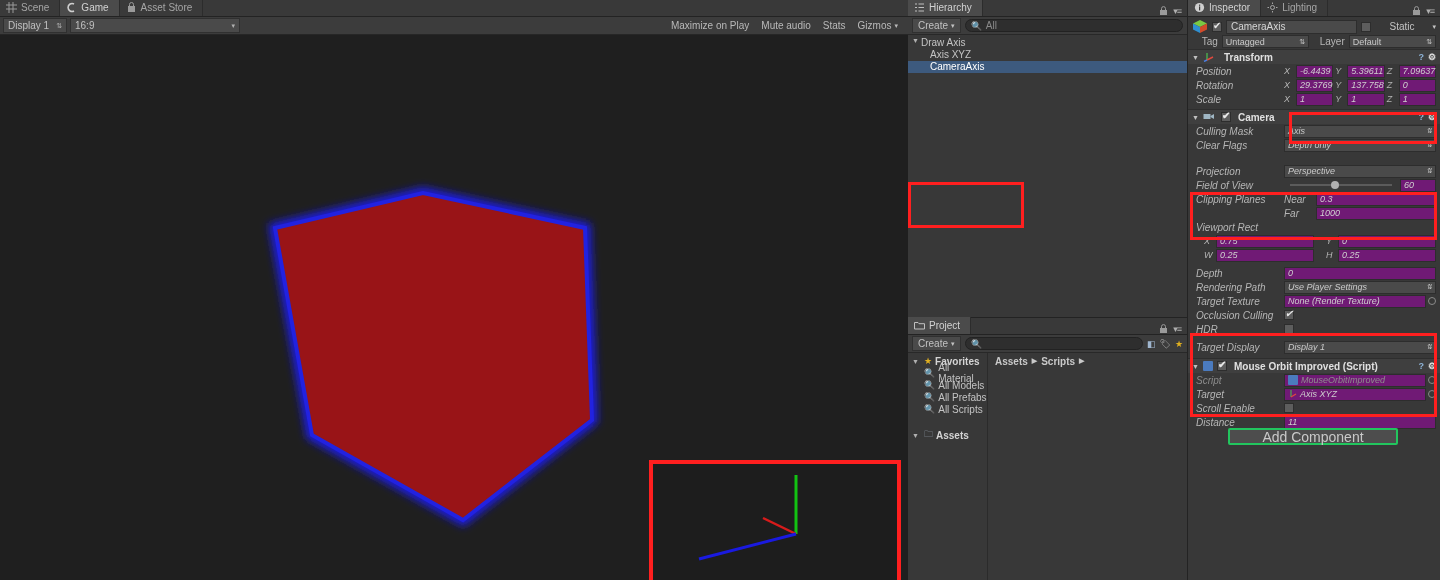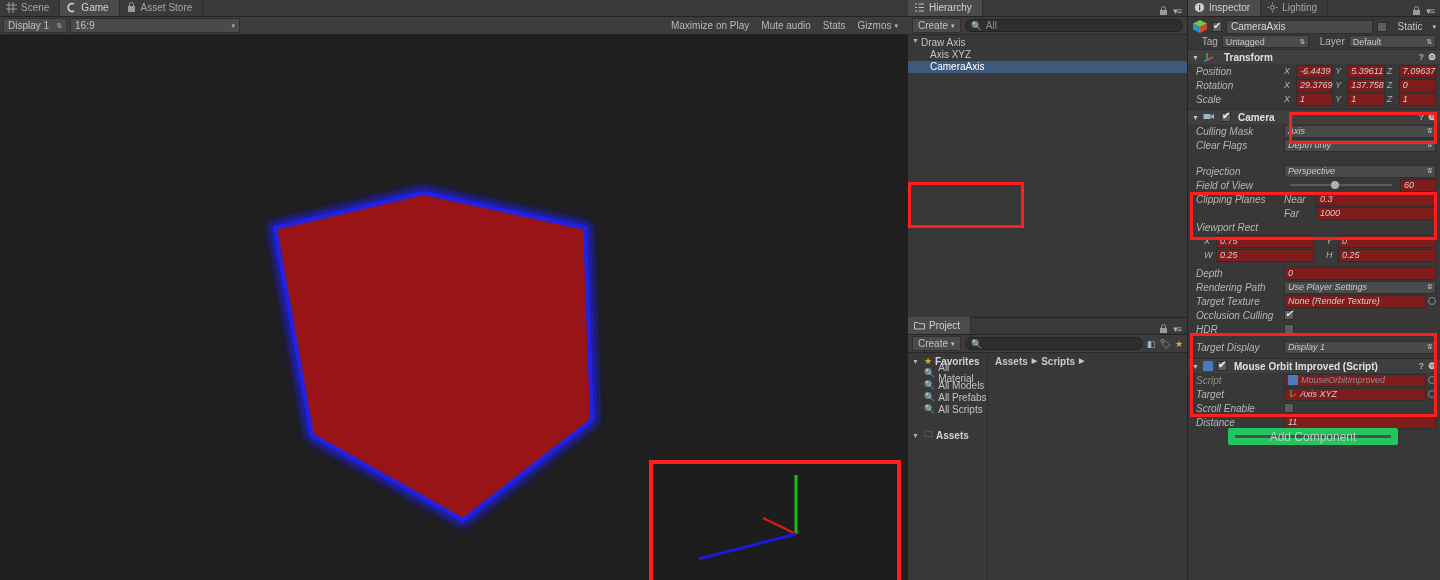--- a/index.html
+++ b/index.html
@@ -131,21 +131,21 @@
     display: flex; align-items: center; padding: 0 4px; font-size: 10px; color: #d6d6d6;
   }
   .cb {
     width: 10px; height: 10px; background: #5d5d5d; border: 1px solid #2d2d2d;
     position: relative; flex: 0 0 10px;
   }
   .cb.checked::after {
     content: "✔"; position: absolute; left: 0px; top: -3px;
     font-size: 10px; color: #e8e8e8;
   }
-  .static-row { display: flex; align-items: center; gap: 10px; font-size: 10px; color: #c4c4c4; }
+  .static-row { display: flex; align-items: center; gap: 18px; font-size: 10px; color: #c4c4c4; }
   .taglayer {
     height: 15px; display: flex; align-items: center; gap: 4px; padding: 2px 4px;
     font-size: 10px; color: #b6b6b6;
   }
   .dropdown {
     height: 13px; background: #4a4a4a; border: 1px solid #2d2d2d;
     display: flex; align-items: center; padding: 0 3px;
     font-size: 9px; color: #cacaca; position: relative; min-width: 0;
   }
   .dropdown .dd-caret {
@@ -158,38 +158,38 @@
     font-size: 10px; font-weight: bold; color: #e0e0e0;
   }
   .comp-header .fold { font-size: 7px; color: #c0c0c0; }
   .comp-right { margin-left: auto; display: flex; align-items: center; gap: 4px; }
   .prop-row {
     height: 14px; display: flex; align-items: center; padding: 0 4px 0 8px;
     font-size: 10px; color: #b6b6b6; gap: 2px; font-style: italic;
   }
   .prop-label { width: 86px; flex: 0 0 86px; color: #b6b6b6; }
   .numfield {
-    height: 13px; background: #7f1d1d; border: 1px solid #2d2d2d;
+    height: 13px; background: #701a75; border: 1px solid #2d2d2d;
     display: flex; align-items: center; padding: 0 3px;
     font-size: 9px; color: #cfcfcf; flex: 1; min-width: 0;
   }
   .axis-lab { width: 10px; flex: 0 0 10px; text-align: left; color: #b6b6b6; font-size: 9px;}
   .slider-track {
     flex: 1; height: 2px; background: #5b5b5b; position: relative; margin: 0 6px;
   }
   .slider-knob {
     position: absolute; top: -3px; width: 8px; height: 8px; border-radius: 50%;
     background: #b0b0b0;
   }
   .redbox { position: absolute; border: 3px solid #ff1f1f; pointer-events: none; }
   .addcomp {
     position: absolute; left: 40px; top: 411px; width: 170px; height: 17px;
-    background: #4d4d4d; border: 7px solid #22c55e; border-radius: 2px;
+    background: #4d4d4d; border: 2px solid #22c55e; border-radius: 2px;
     display: flex; align-items: center; justify-content: center;
-    font-size: 12px; color: #c9c9c9;
+    font-size: 14px; color: #c9c9c9;
   }
   .script-icon {
     width: 10px; height: 10px; background: #4b7bbf; border-radius: 1px;
     display: inline-block; position: relative; flex: 0 0 10px;
   }
   .tiny-circ {
     width: 8px; height: 8px; border-radius: 50%; border: 1px solid #8a8a8a;
     flex: 0 0 8px;
   }
   .lockico { width: 9px; height: 10px; position: relative; }

